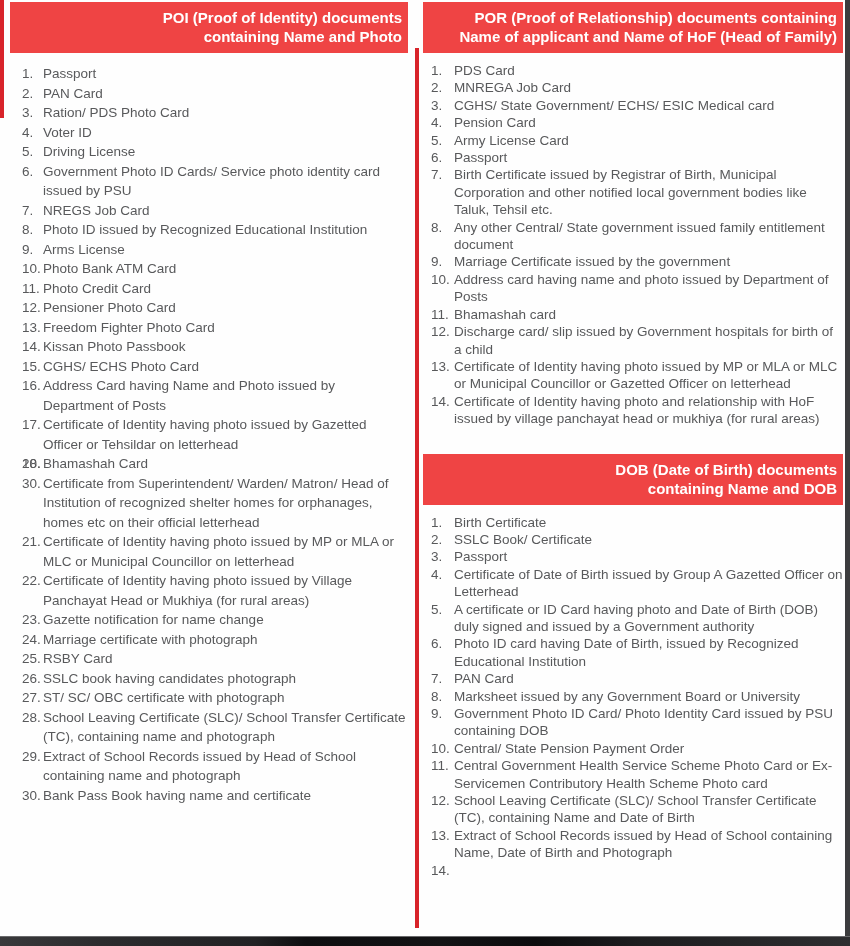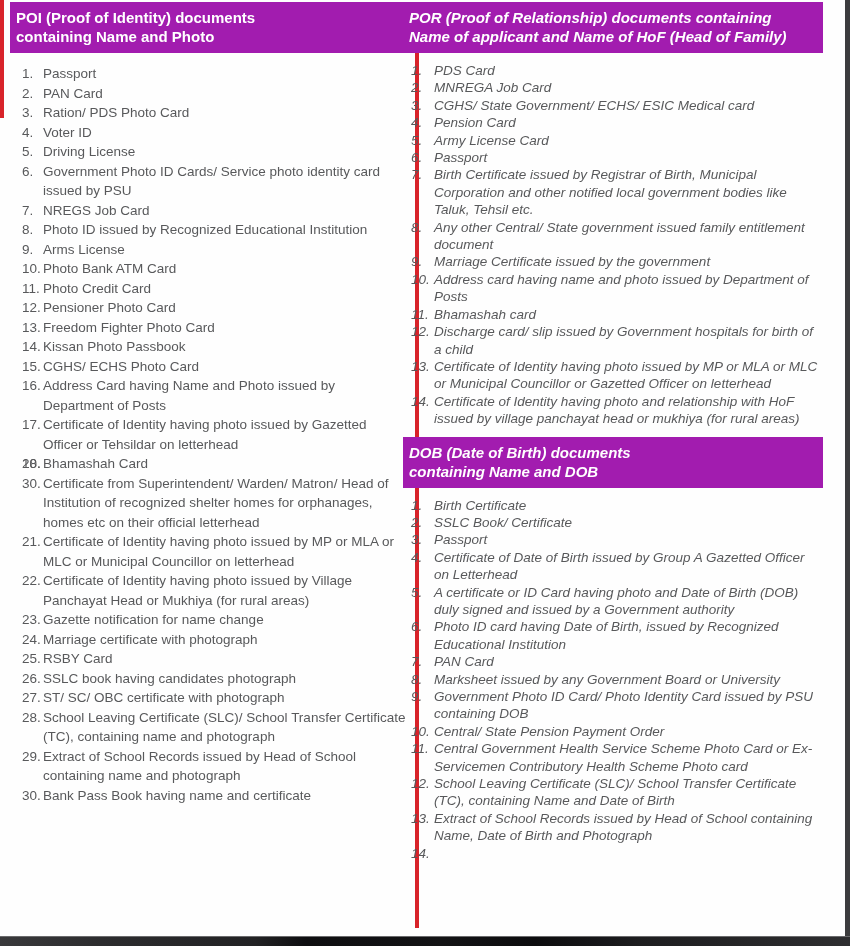--- a/index.html
+++ b/index.html
@@ -30,49 +30,49 @@
     border-top: 1px solid #6a6a6c;
     background: linear-gradient(90deg,
       #39393b 0%, #2c2c2e 12%, #222224 30%, #0e0e10 36%,
       #131315 52%, #0c0c0e 63%, #1d1d1f 75%, #2e2e30 100%);
   }
 
   .col-left {
     position: absolute; left: 10px; top: 2px; width: 398px;
   }
   .col-right {
-    position: absolute; left: 403px; top: 2px; width: 420px; font-style: italic;
+    position: absolute; left: 423px; top: 2px; width: 420px;
   }
 
   .section-header {
-    background: #a21caf;
+    background: #ef4444;
     color: #ffffff;
     font-weight: bold;
-    text-align: left;
+    text-align: right;
     font-size: 15px;
     line-height: 19px;
     padding: 6px 6px 7px 6px;
   }
   .section-header .hline { display: block; }
 
   .list {
     list-style: none;
     margin: 11px 0 0 0;
     padding: 0 0 0 12px;
     color: #58595b;
     font-size: 13.5px;
   }
   .col-left .list { line-height: 19.5px; }
   .col-right .list { line-height: 17.4px; padding-left: 8px; margin-top: 9px; }
 
   .item { position: relative; padding-left: 21px; }
   .item .num { position: absolute; left: 0; top: 0; }
   .col-right .item { padding-left: 23px; }
 
-  .dob-header-wrap { margin-top: 9px; }
+  .dob-header-wrap { margin-top: 26px; }
 </style>
 </head>
 <body>
 
 <div class="page">
 
   <div class="edge-left-red"></div>
   <div class="edge-right-dark"></div>
   <div class="divider-red"></div>
   <div class="bottom-bar"></div>

